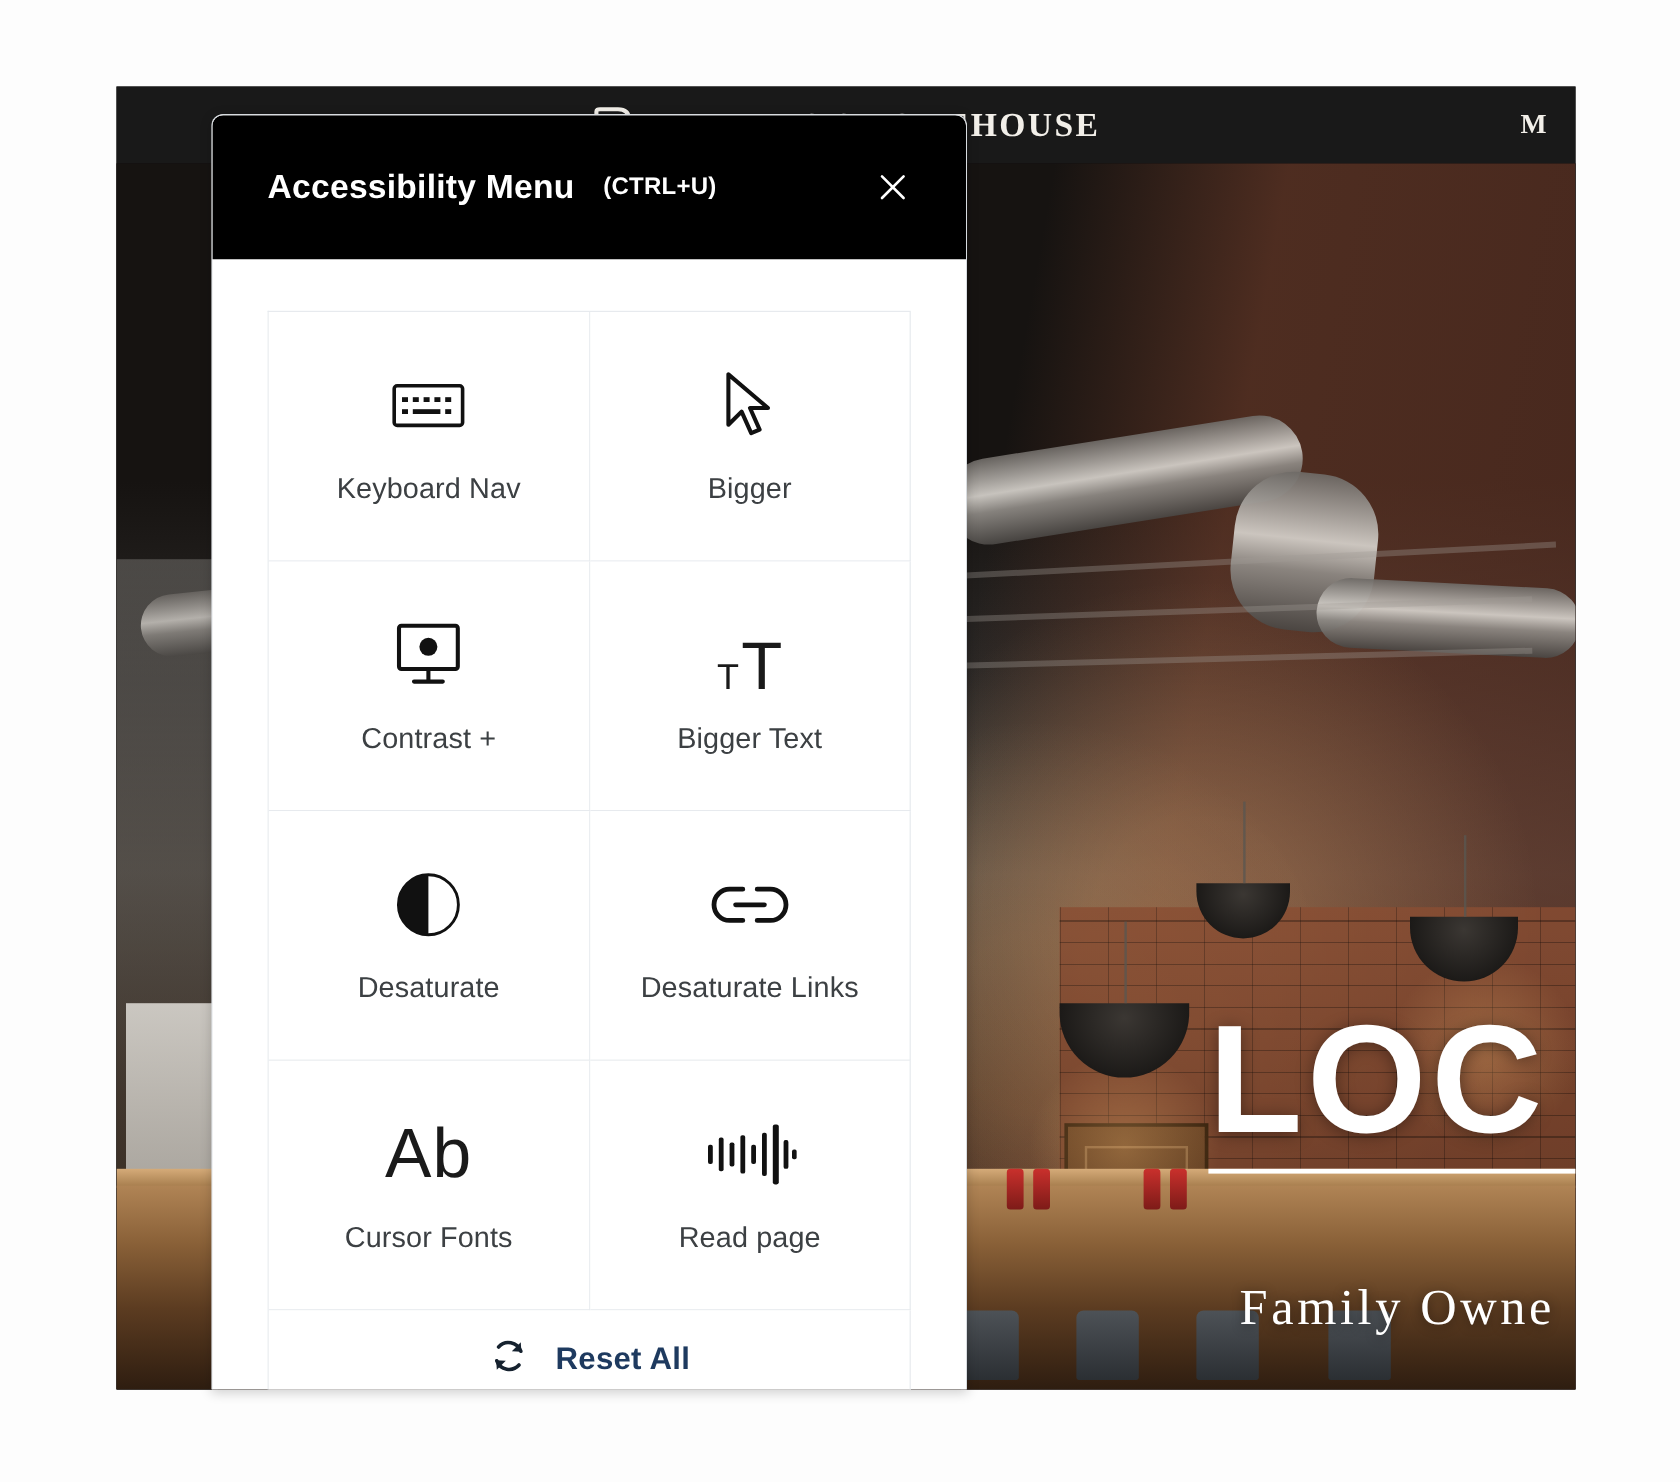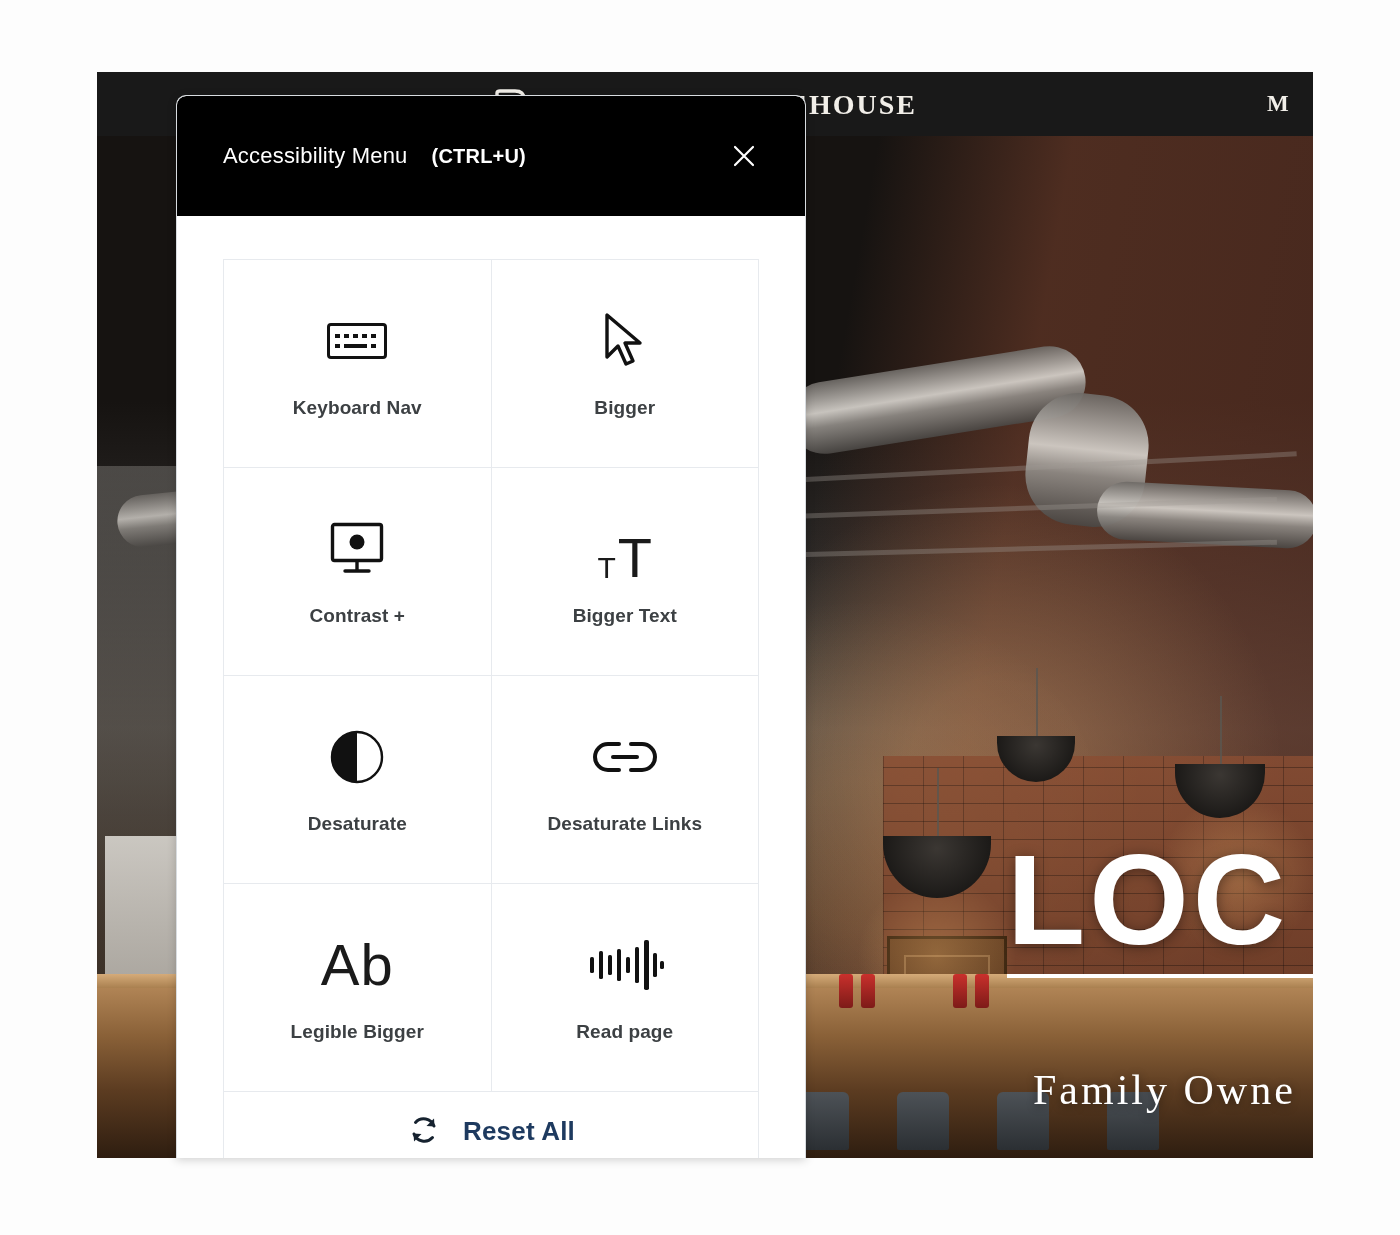--- a/index.html
+++ b/index.html
@@ -267,22 +267,22 @@
   .a11y-header {
     height: 120px;
     background: #000000;
     display: flex;
     align-items: center;
     padding: 0 42px 0 46px;
     border-radius: 9px 9px 0 0;
   }
   .a11y-title {
     color: #ffffff;
-    font-size: 22px;
-    font-weight: 400;
+    font-size: 28px;
+    font-weight: 700;
     letter-spacing: .2px;
   }
   .a11y-shortcut {
     color: #ffffff;
     font-size: 20px;
     font-weight: 700;
     margin-left: 24px;
     letter-spacing: .2px;
   }
   .a11y-close {
@@ -314,30 +314,29 @@
     cursor: pointer;
     background: #fff;
   }
   .a11y-icon {
     height: 64px;
     display: flex;
     align-items: center;
     justify-content: center;
   }
   .a11y-label {
-    font-size: 19px;
+    font-size: 24px;
     color: #3c4043;
     letter-spacing: .1px;
-    font-weight: bold;
   }
 
   .a11y-reset-row {
     grid-column: 1 / -1;
     border-right: 1px solid #e7eaee;
-    border-bottom: 3px solid #84cc16;
+    border-bottom: 1px solid #84cc16;
     height: 82px;
     display: flex;
     align-items: center;
     justify-content: center;
     gap: 22px;
     cursor: pointer;
     background: #fff;
   }
   .reset-label {
     color: #1e3a5f;
@@ -506,21 +505,21 @@
               <path d="M28 6 L17 6 A13 13 0 0 0 17 32 L28 32" fill="none" stroke="#111" stroke-width="4" stroke-linecap="round"></path>
               <path d="M40 6 L51 6 A13 13 0 0 1 51 32 L40 32" fill="none" stroke="#111" stroke-width="4" stroke-linecap="round"></path>
               <path d="M22 19 L46 19" stroke="#111" stroke-width="4" stroke-linecap="round"></path>
             </svg>
           </span>
           <span class="a11y-label">Desaturate Links</span>
         </div>
 
         <div class="a11y-item">
           <span class="a11y-icon glyph-ab">Ab</span>
-          <span class="a11y-label">Legible Bigger</span>
+          <span class="a11y-label">Cursor Fonts</span>
         </div>
 
         <div class="a11y-item">
           <span class="a11y-icon">
             <svg width="78" height="56" viewBox="0 0 78 56">
               <g fill="#111">
                 <rect x="4" y="20" width="4" height="16" rx="1.6"></rect>
                 <rect x="13" y="14" width="4" height="28" rx="1.6"></rect>
                 <rect x="22" y="18" width="4" height="20" rx="1.6"></rect>
                 <rect x="31" y="12" width="4" height="32" rx="1.6"></rect>

